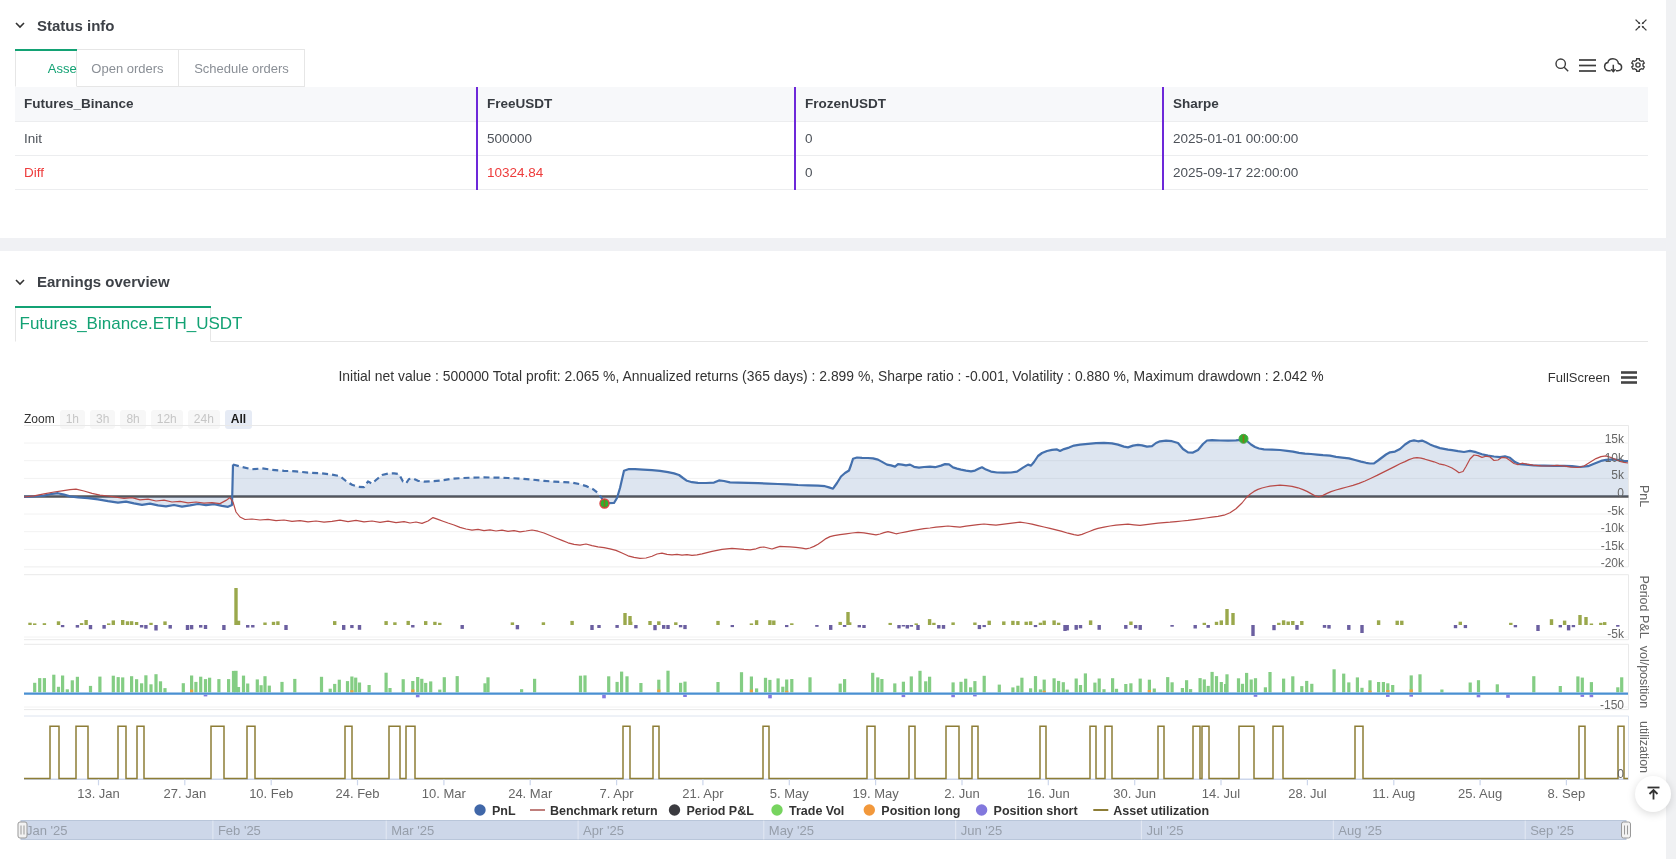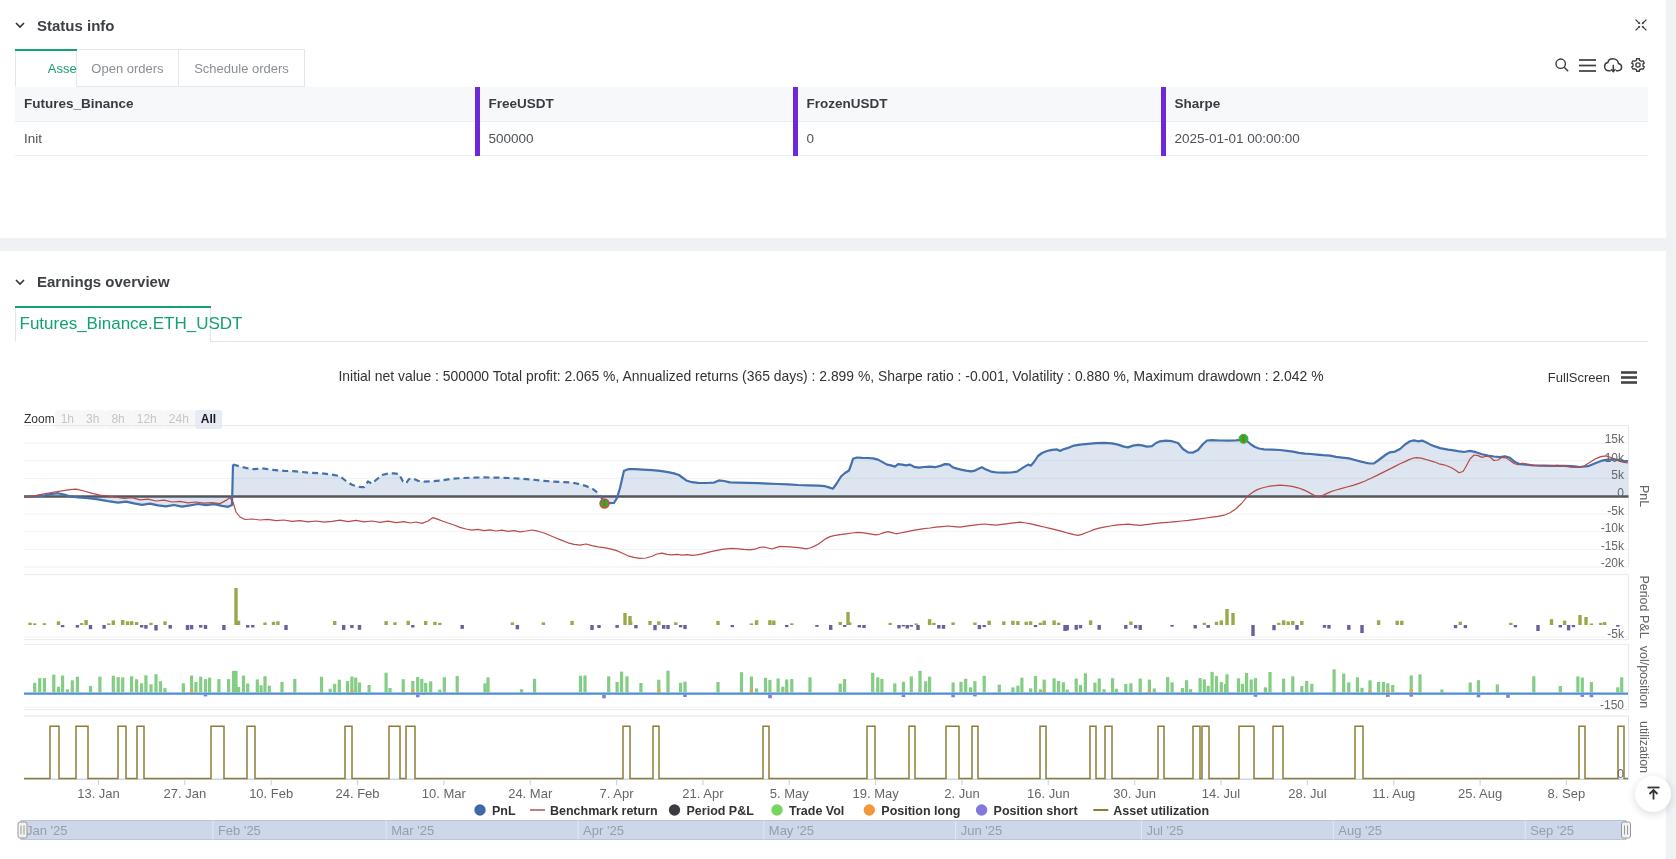--- a/index.html
+++ b/index.html
@@ -5,26 +5,26 @@
 html,body { width:1676px; height:859px; background:#fff; font-family:"Liberation Sans", sans-serif; overflow:hidden; }
 .right-strip { position:absolute; left:1666px; top:0; width:10px; height:859px; background:#f0f1f3; }
 .sec-title { position:absolute; font-size:15px; font-weight:bold; color:#3d4147; }
 .chev { position:absolute; width:12px; height:12px; }
 .tabrow { position:absolute; display:flex; }
 .tab { border:1px solid #e6e6e6; border-left:none; background:#fff; font-size:13px; color:#8a8f96; display:flex; align-items:center; justify-content:center; position:relative; }
 .tab.first { border-left:1px solid #e6e6e6; }
 .tab.active { color:#13a274; border-bottom-color:#fff;padding-left:36px; }
 .tab.active::before { content:""; position:absolute; top:-1px; left:-1px; right:-1px; height:2px; background:#13a274; }
 table.status { position:absolute; left:15px; top:87px; width:1633px; border-collapse:collapse; table-layout:fixed; font-size:13.5px; }
-table.status th, table.status td { border-bottom:1px solid #ecedef; border-right:5px solid #6d28d9; text-align:left; padding:0 0 0 9px; height:34px; font-weight:normal; color:#4d5259; }
+table.status th, table.status td { border-bottom:1px solid #ecedef; border-right:2px solid #6d28d9; text-align:left; padding:0 0 0 9px; height:34px; font-weight:normal; color:#4d5259; }
 table.status th { background:#f7f8fa; font-weight:bold; color:#383c42; }
 table.status th:last-child, table.status td:last-child { border-right:none; }
 .band { position:absolute; left:0; top:238px; width:1676px; height:13px; background:#f0f1f4; }
 .zoomrow { position:absolute; left:24px; top:410px; height:18px; display:flex; align-items:center; font-size:12px; color:#333; }
-.zbtn { display:inline-block; padding:2px 6px 3px; border-radius:3px; background:#f7f7f7; color:#c6c6c6; font-size:12px; }
+.zbtn { display:inline-block; margin-left:5px; padding:2px 6px 3px; border-radius:3px; background:#f7f7f7; color:#c6c6c6; font-size:12px; }
 .zbtn.sel { background:#e6ebf5; color:#1a1a1a; font-weight:bold; }
 .icon { position:absolute; }
 .toTop { position:absolute; left:1635px; top:776px; width:36px; height:36px; border-radius:50%; background:#fff; box-shadow:0 2px 8px rgba(0,0,0,0.15); }
 </style></head>
 <body>
 <div class="right-strip"></div>
 
 <svg class="chev" style="left:14px;top:19px" viewBox="0 0 12 12">
     <path d="M2 4 L6 8 L10 4" fill="none" stroke="#333" stroke-width="1.6"></path>
   </svg>
@@ -48,20 +48,26 @@
         <th>Futures_Binance</th>
         <th>FreeUSDT</th>
         <th>FrozenUSDT</th>
         <th>Sharpe</th>
       </tr>
   <tr>
         <td>Init</td>
         <td>500000</td>
         <td>0</td>
         <td>2025-01-01 00:00:00</td>
+      </tr>
+  <tr>
+        <td style="color:#ee3c3c">Diff</td>
+        <td style="color:#ee3c3c">10324.84</td>
+        <td>0</td>
+        <td>2025-09-17 22:00:00</td>
       </tr>
 </tbody>
   </table>
 
 <svg class="icon" style="left:1634px;top:18px" width="14" height="14" viewBox="0 0 14 14">
   <g stroke="#3a3a3a" stroke-width="1.3" fill="none">
     <line x1="1.6" y1="1.6" x2="5.4" y2="5.4"></line>
       <line x1="12.4" y1="1.6" x2="8.6" y2="5.4"></line>
     <line x1="1.6" y1="12.4" x2="5.4" y2="8.6"></line>
       <line x1="12.4" y1="12.4" x2="8.6" y2="8.6"></line>

